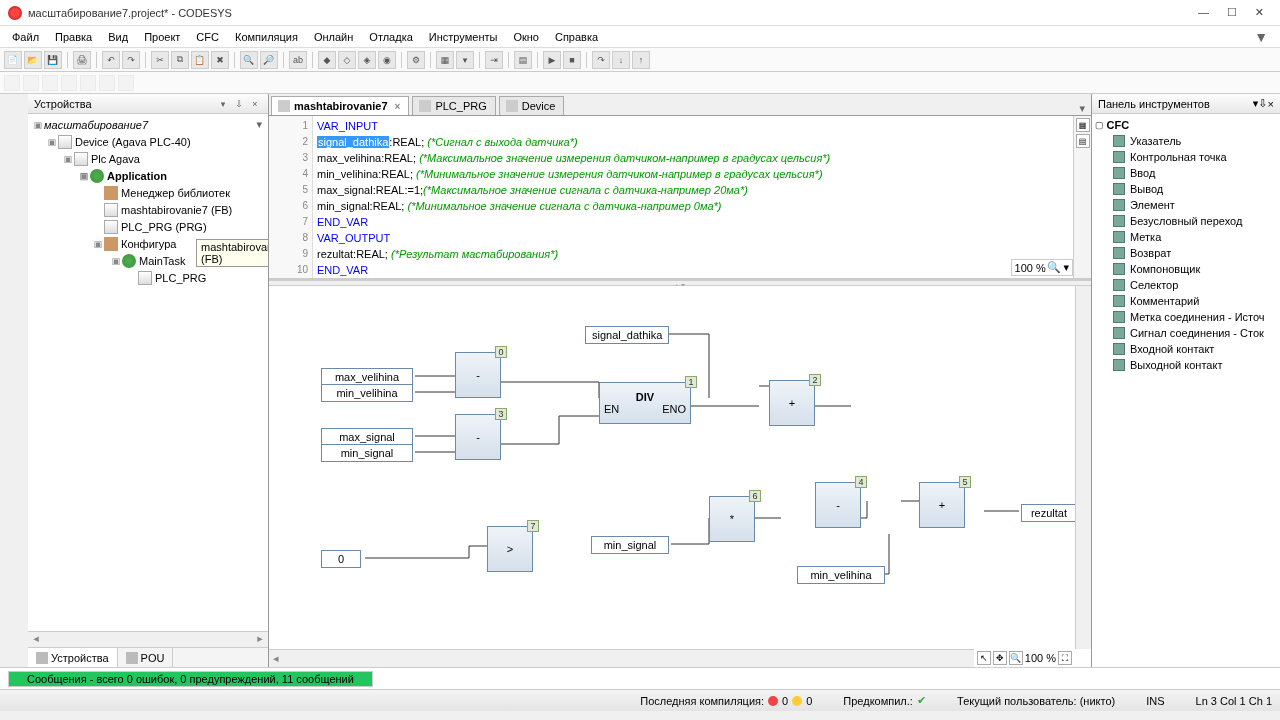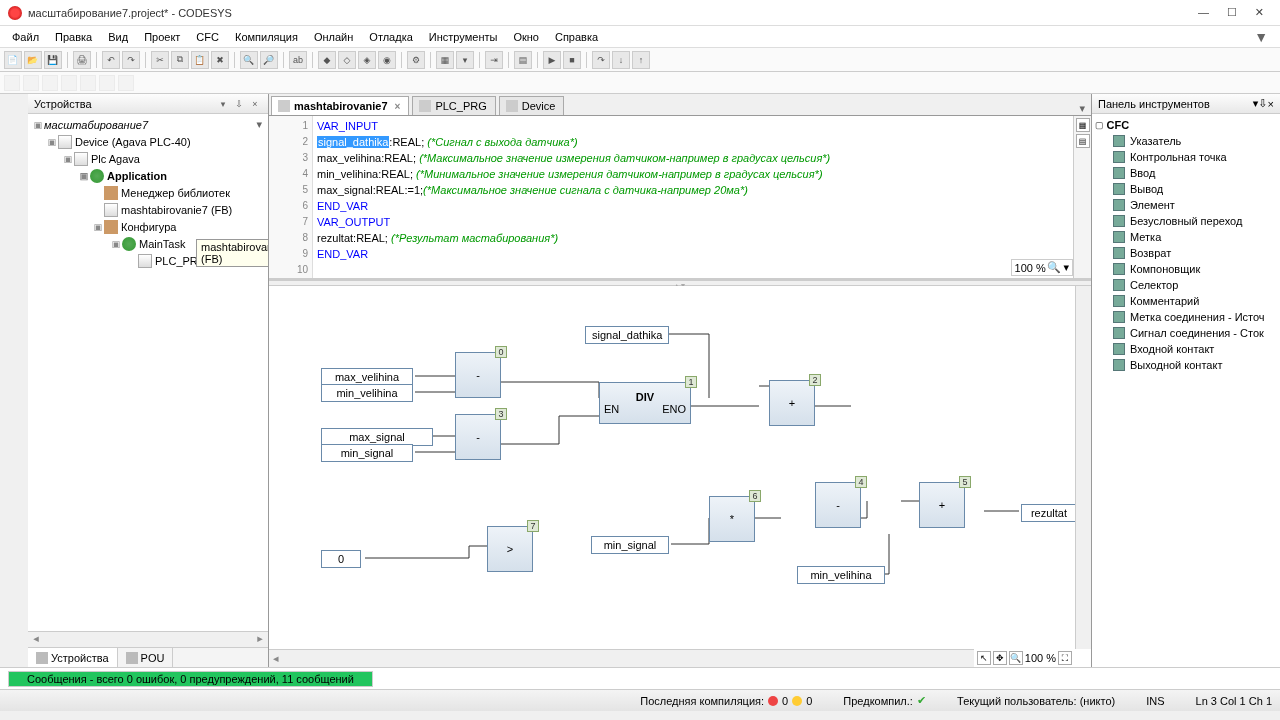--- a/index.html
+++ b/index.html
@@ -214,20 +214,24 @@
           <span>Application</span>
         </div>
       <div class="tree-node" style="padding-left:74px">
           <span class="ticon prg"></span>
           <span>Менеджер библиотек</span>
         </div>
       <div class="tree-node" style="padding-left:74px">
           <span class="ticon doc"></span>
           <span>mashtabirovanie7 (FB)</span>
         </div>
+      <div class="tree-node" style="padding-left:74px">
+          <span class="ticon doc"></span>
+          <span>PLC_PRG (PRG)</span>
+        </div>
       <div class="tree-node" style="padding-left:62px">
           <span class="expander">▣</span>
           <span class="ticon prg"></span>
           <span>Конфигура</span>
         </div>
       <div class="node-tooltip" style="left:168px; top:125px;">mashtabirovanie7 (FB)</div>
       <div class="tree-node" style="padding-left:80px">
           <span class="expander">▣</span>
           <span class="ticon gear"></span>
           <span>MainTask</span>
@@ -273,20 +277,21 @@
     </div>
 
     <div class="code-area">
       <div class="gutter">1<br>2<br>3<br>4<br>5<br>6<br>7<br>8<br>9<br>10<br></div>
       <div class="code">
         <div><span class="kw">VAR_INPUT</span></div>
         <div><span class="hl">signal_dathika</span><span>:REAL;</span> <span class="cm">(*Сигнал с выхода  датчика*)</span></div>
         <div><span>max_velihina:REAL;</span> <span class="cm">(*Максимальное значение измерения датчиком-например в градусах цельсия*)</span></div>
         <div><span>min_velihina:REAL;</span> <span class="cm">(*Минимальное значение измерения датчиком-например в градусах цельсия*)</span></div>
         <div><span>max_signal:REAL:=1;</span><span class="cm">(*Максимальное значение сигнала с датчика-например 20ма*)</span></div>
+        <div><span>min_signal:REAL;</span> <span class="cm">(*Минимальное значение сигнала с датчика-например 0ма*)</span></div>
         <div><span class="kw">END_VAR</span></div>
         <div><span class="kw">VAR_OUTPUT</span></div>
         <div><span>rezultat:REAL;</span> <span class="cm">(*Результат мастабирования*)</span></div>
         <div><span class="kw">END_VAR</span></div>
       </div>
       <div class="code-side">
         <div class="sbtn">▦</div>
         <div class="sbtn">▤</div>
       </div>
       <div class="code-zoom">
@@ -326,21 +331,21 @@
         <line x1="620" y1="288" x2="620" y2="248"></line>
           <line x1="582" y1="288" x2="620" y2="288"></line>
         <line x1="96" y1="272" x2="200" y2="272"></line>
           <line x1="200" y1="272" x2="200" y2="260"></line>
           <line x1="200" y1="260" x2="218" y2="260"></line>
       </svg>
 
       <div class="inp-box" style="left:316px; top:40px;">signal_dathika</div>
       <div class="inp-box" style="left:52px; top:82px; width:92px;">max_velihina</div>
       <div class="inp-box" style="left:52px; top:98px; width:92px;">min_velihina</div>
-      <div class="inp-box" style="left:52px; top:142px; width:112px;">max_signal</div>
+      <div class="inp-box" style="left:52px; top:142px; width:92px;">max_signal</div>
       <div class="inp-box" style="left:52px; top:158px; width:92px;">min_signal</div>
       <div class="inp-box" style="left:52px; top:264px; width:40px;">0</div>
       <div class="inp-box" style="left:322px; top:250px; width:78px;">min_signal</div>
       <div class="inp-box" style="left:528px; top:280px; width:88px;">min_velihina</div>
       <div class="inp-box" style="left:752px; top:218px; width:56px;">rezultat</div>
 
       <div class="block op" style="left:186px; top:66px; width:46px; height:46px;">
           <span>-</span>
         </div>
       <div class="num-badge" style="left:226px; top:60px;">0</div>

